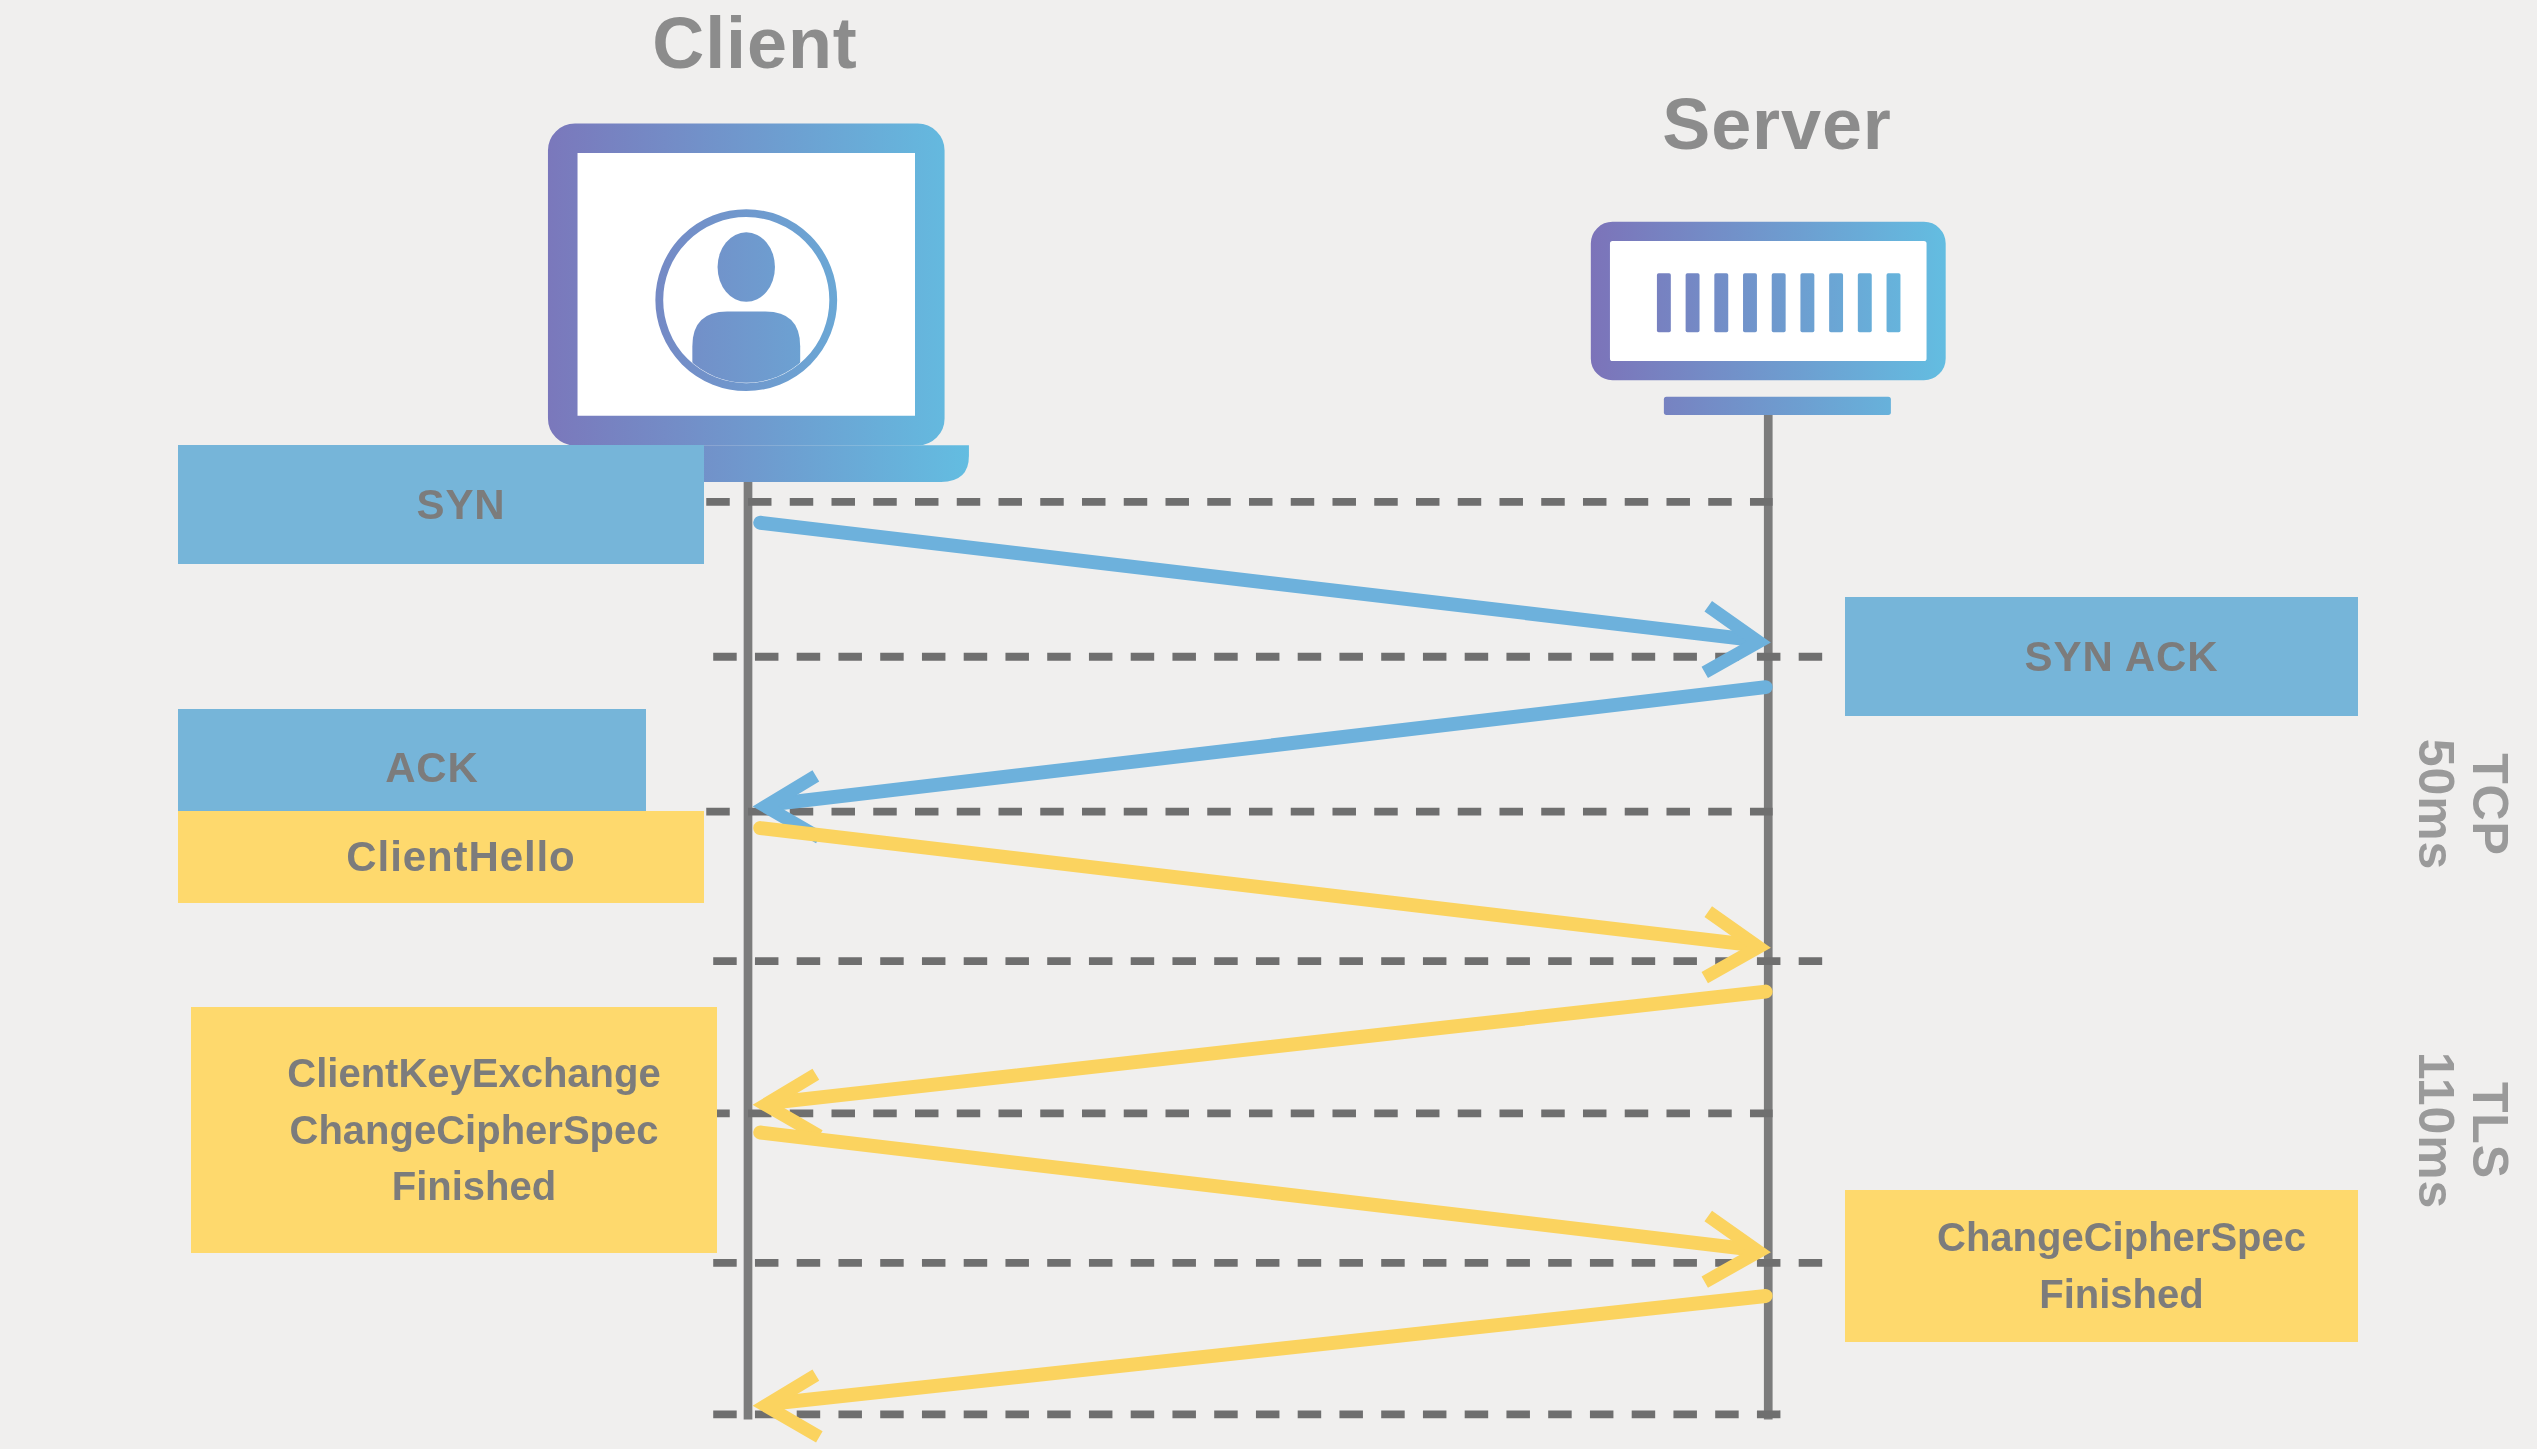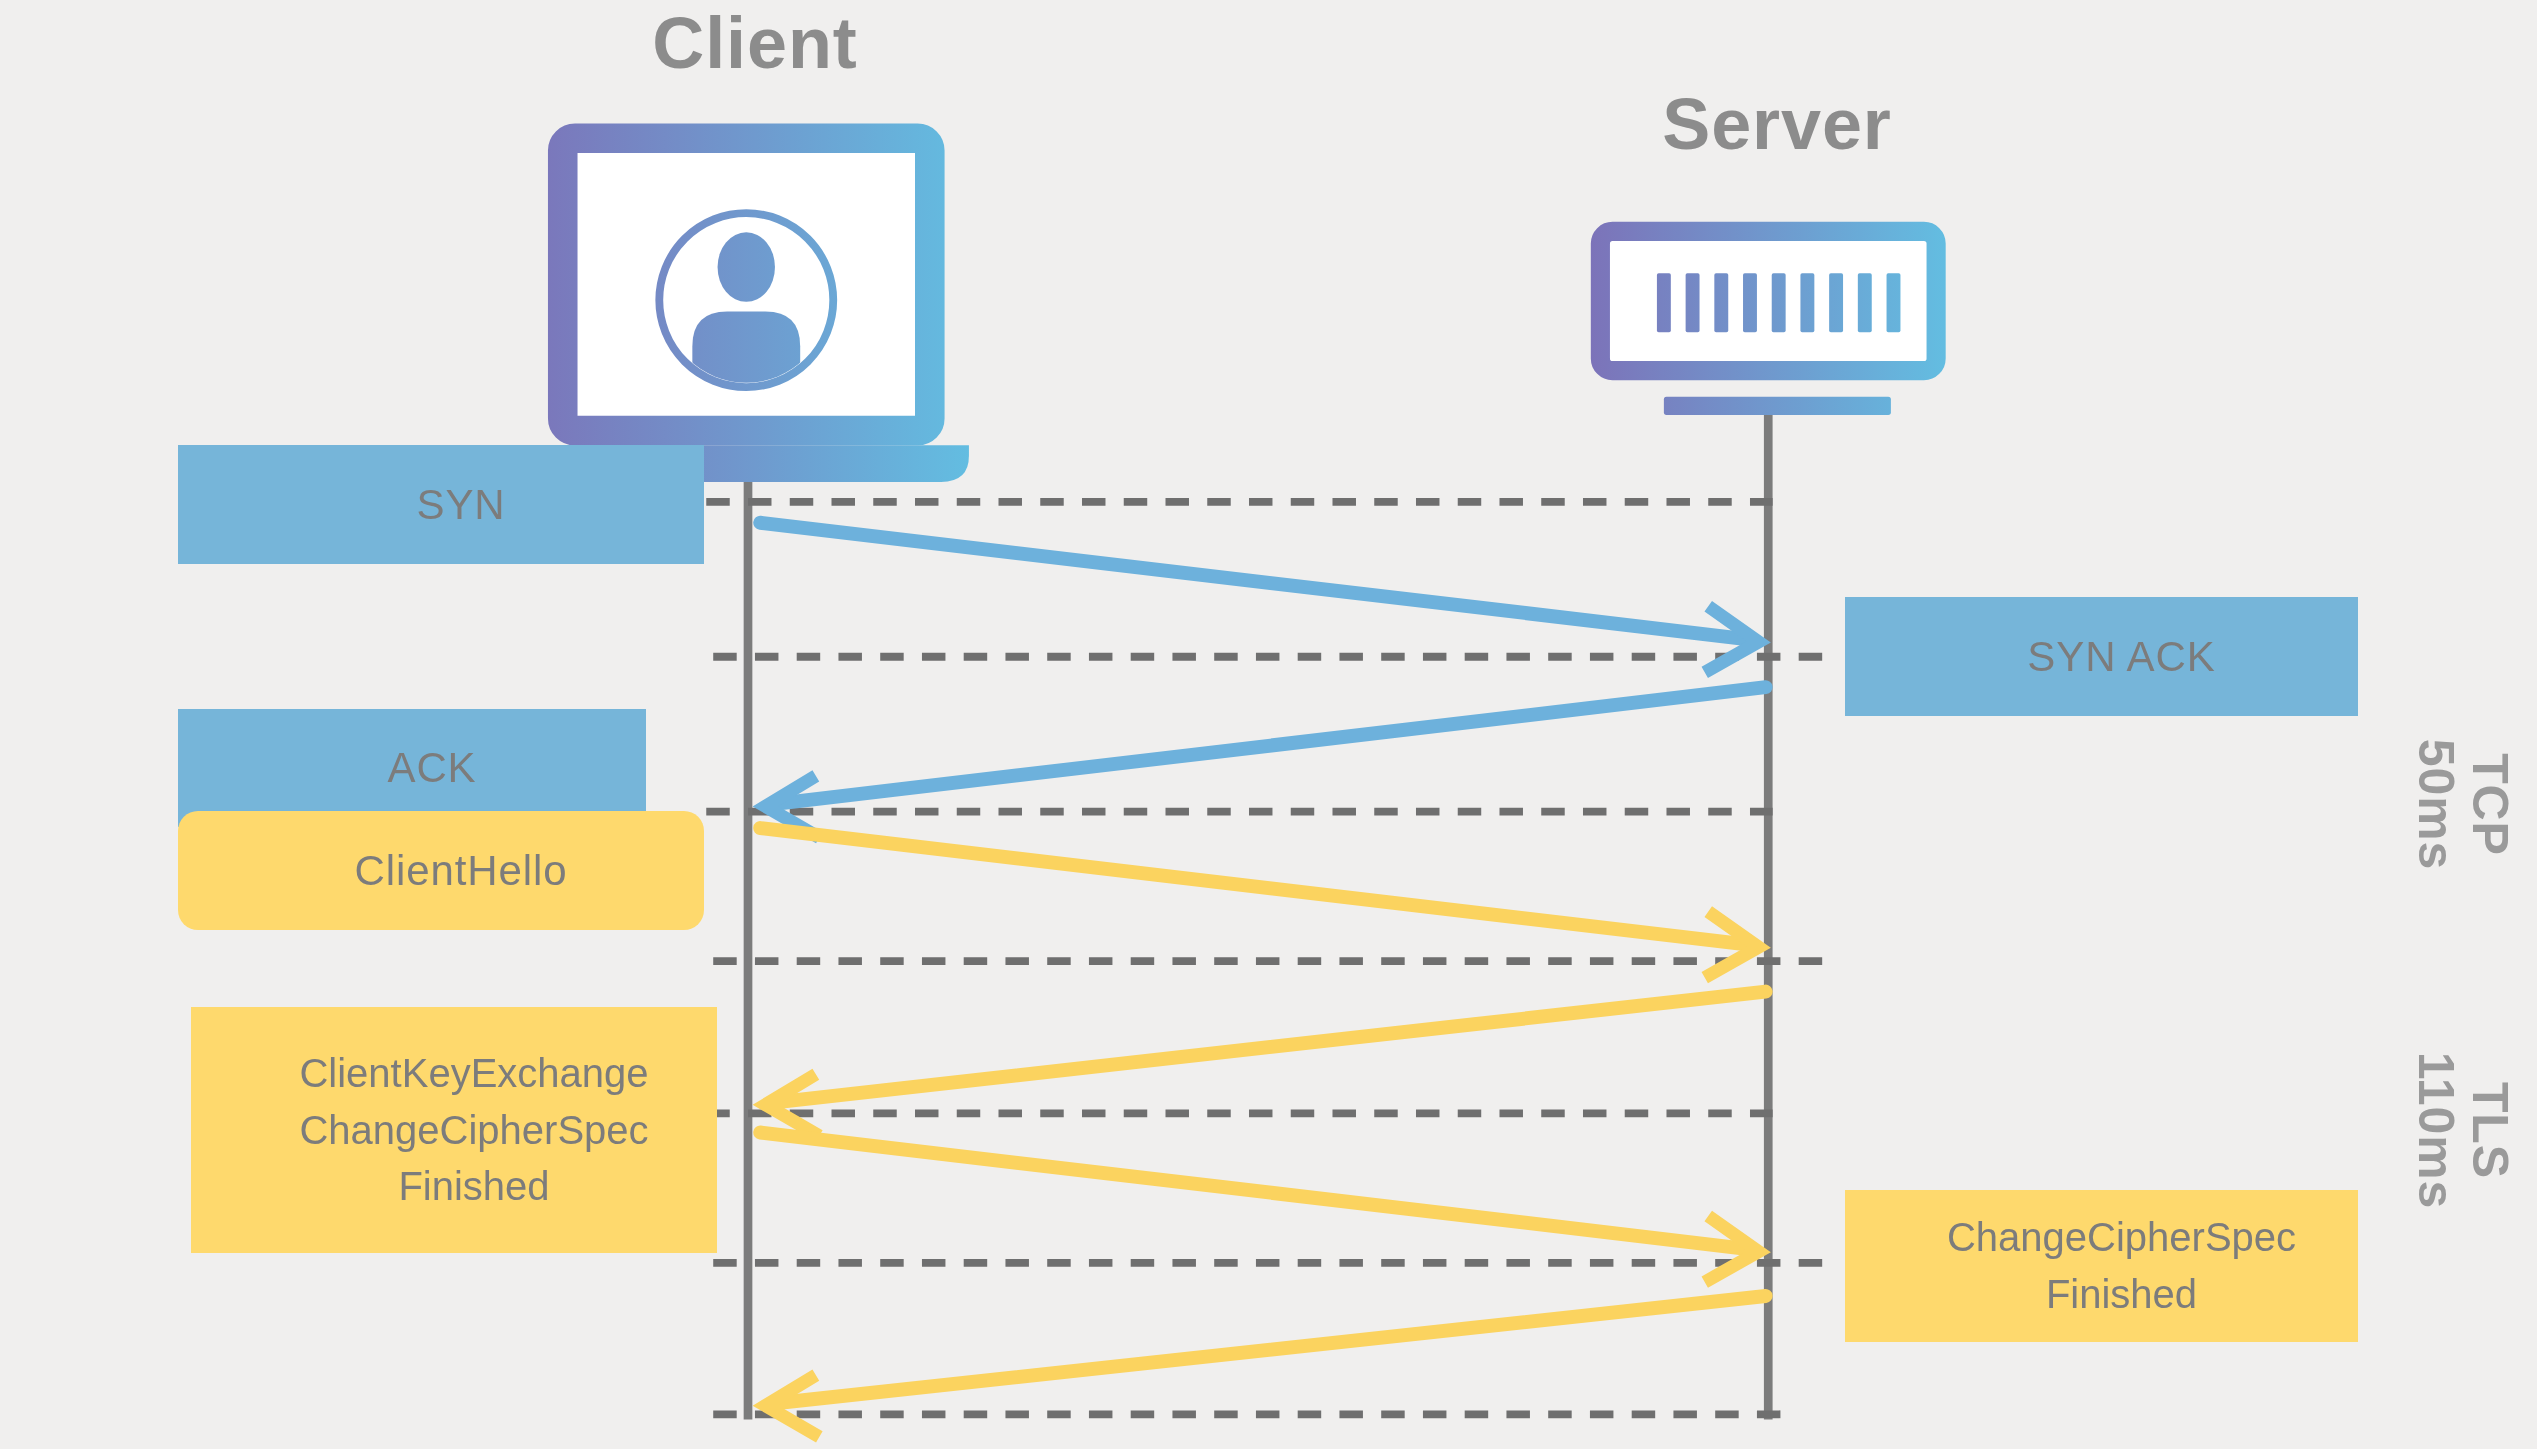--- a/index.html
+++ b/index.html
@@ -16,21 +16,21 @@
     position:relative; overflow:hidden;
   }
   #stage{position:absolute; inset:0; width:2538px; height:1450px;}
   svg.layer{position:absolute; left:0; top:0;}
   .heading{
     position:absolute; text-align:center; font-weight:bold; font-size:72px;
     color:var(--heading-text); letter-spacing:0.9px;
   }
   .msgbox{
     position:absolute; display:flex; flex-direction:column; align-items:center;
-    justify-content:center; text-align:right; font-weight:normal;
+    justify-content:center; text-align:right; font-weight:bold;
     color:var(--box-text); line-height:1.42;padding-left:40px;
   }
   .msgbox.blue{background:var(--box-blue);}
   .msgbox.yellow{background:var(--box-yellow);}
   .msgbox .ln{display:block;}
   .single{font-size:42px; letter-spacing:0.9px;}
   .multi{font-size:40px;}
   .phase{
     position:absolute; width:226px; height:139px; transform:rotate(90deg);
     display:flex; flex-direction:column; align-items:center; justify-content:center;
@@ -132,21 +132,21 @@
   <div class="heading" style="left:1551px; top:83px; width:452px;">Server</div>
 
   <div class="msgbox blue single" style="left:178px; top:445px; width:526px; height:119px;">
     <span class="ln">SYN</span>
   </div>
 
   <div class="msgbox blue single" style="left:178px; top:709px; width:468px; height:118px;">
     <span class="ln">ACK</span>
   </div>
 
-  <div class="msgbox yellow single" style="left:178px; top:811px; width:526px; height:119px;border-radius:20px;">
+  <div class="msgbox yellow single" style="left:178px; top:811px; width:526px; height:92px;">
     <span class="ln">ClientHello</span>
   </div>
 
   <div class="msgbox yellow multi" style="left:191px; top:1007px; width:526px; height:246px;">
     <span class="ln">ClientKeyExchange</span>
     <span class="ln">ChangeCipherSpec</span>
     <span class="ln">Finished</span>
   </div>
 
   <div class="msgbox blue single" style="left:1845px; top:597px; width:513px; height:119px;">

